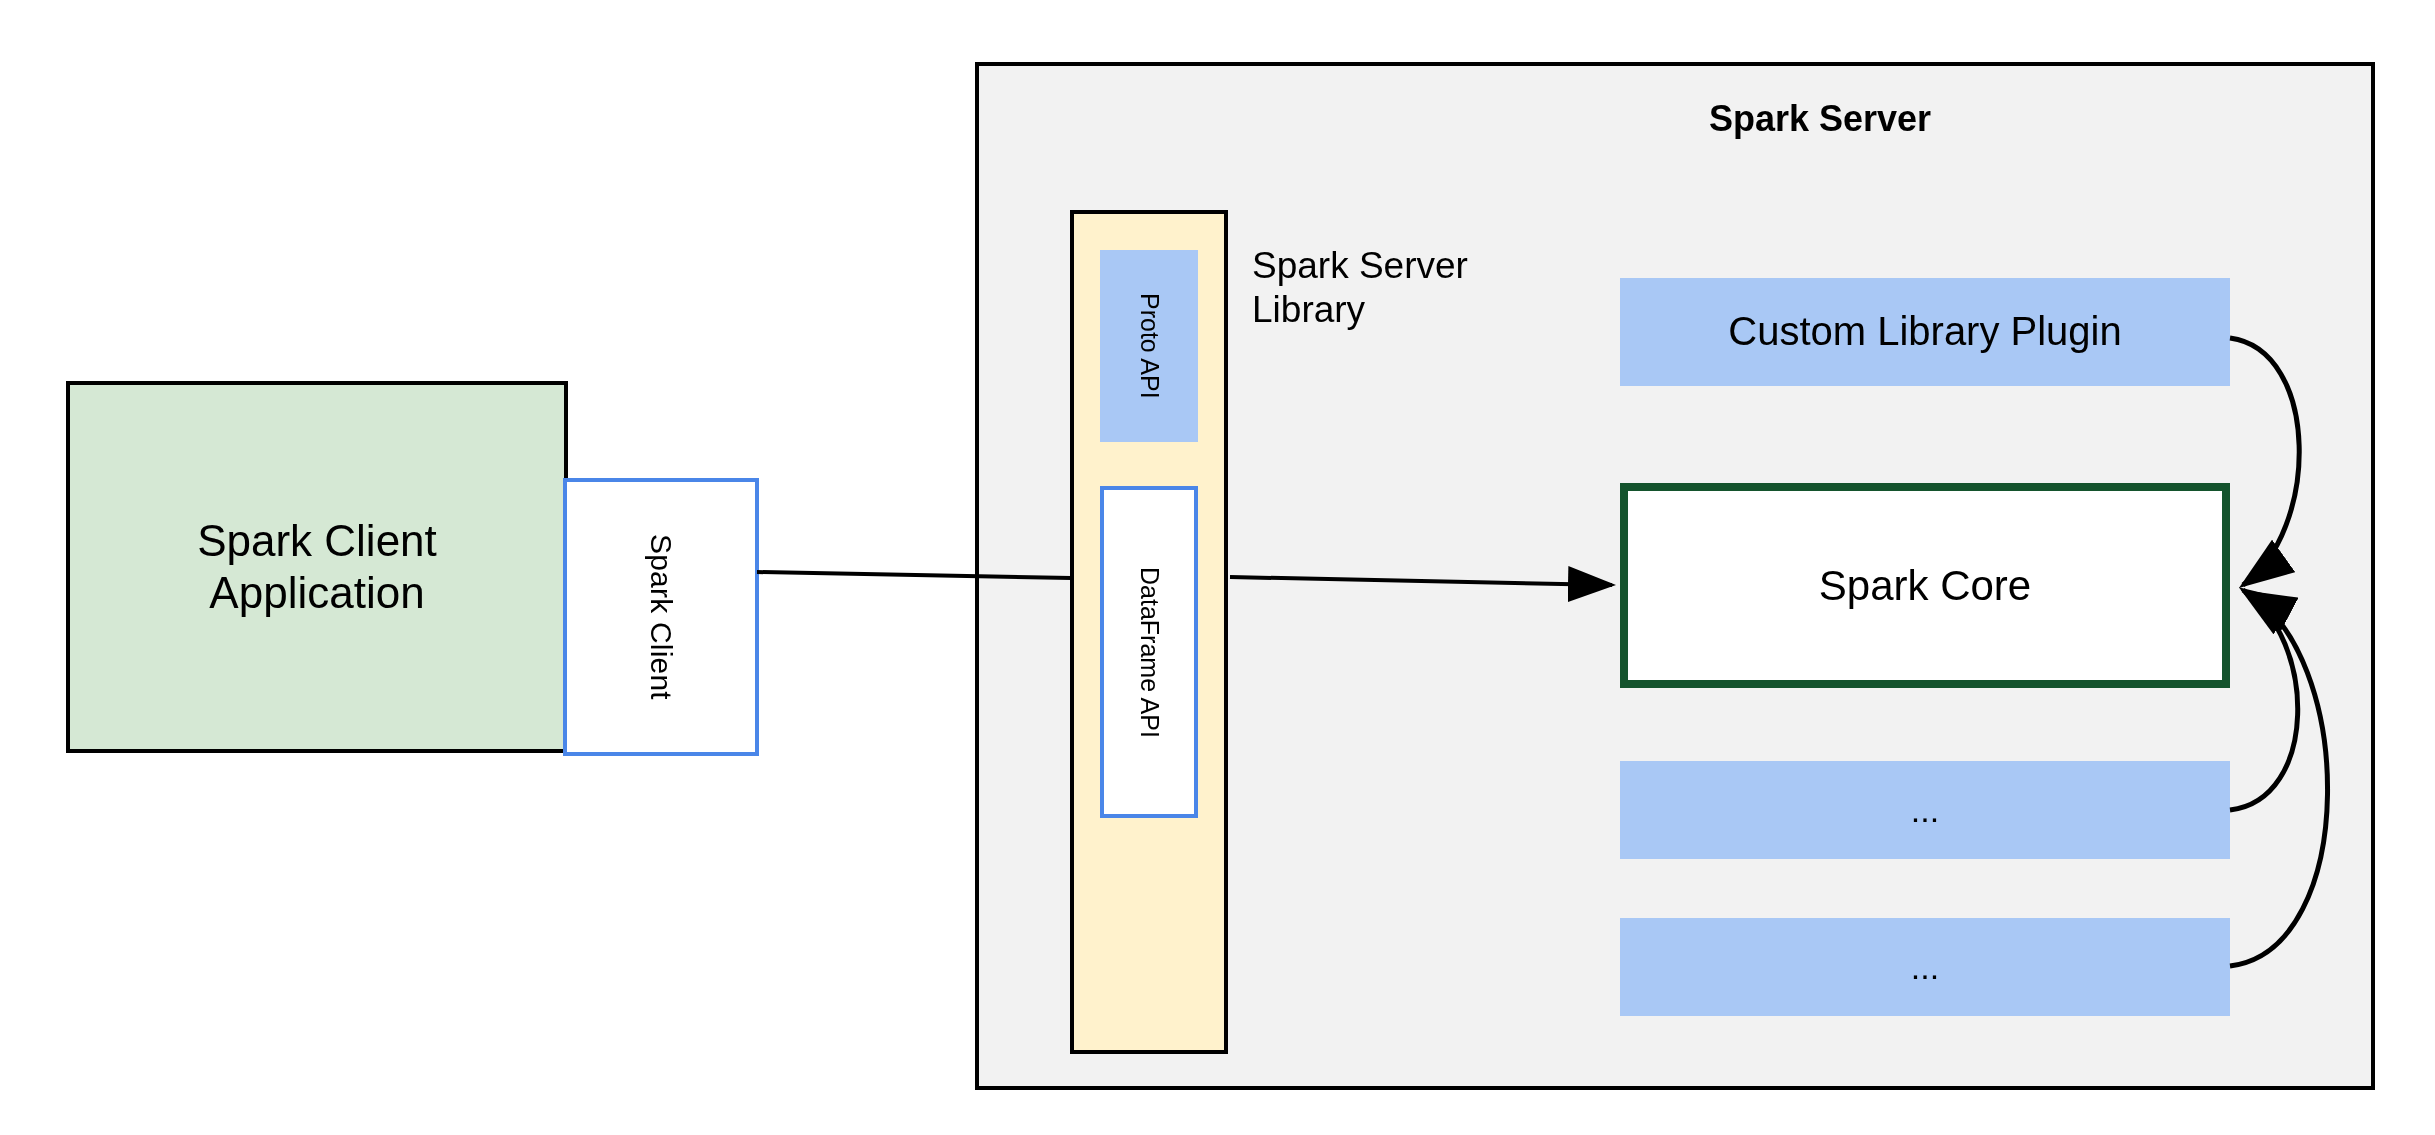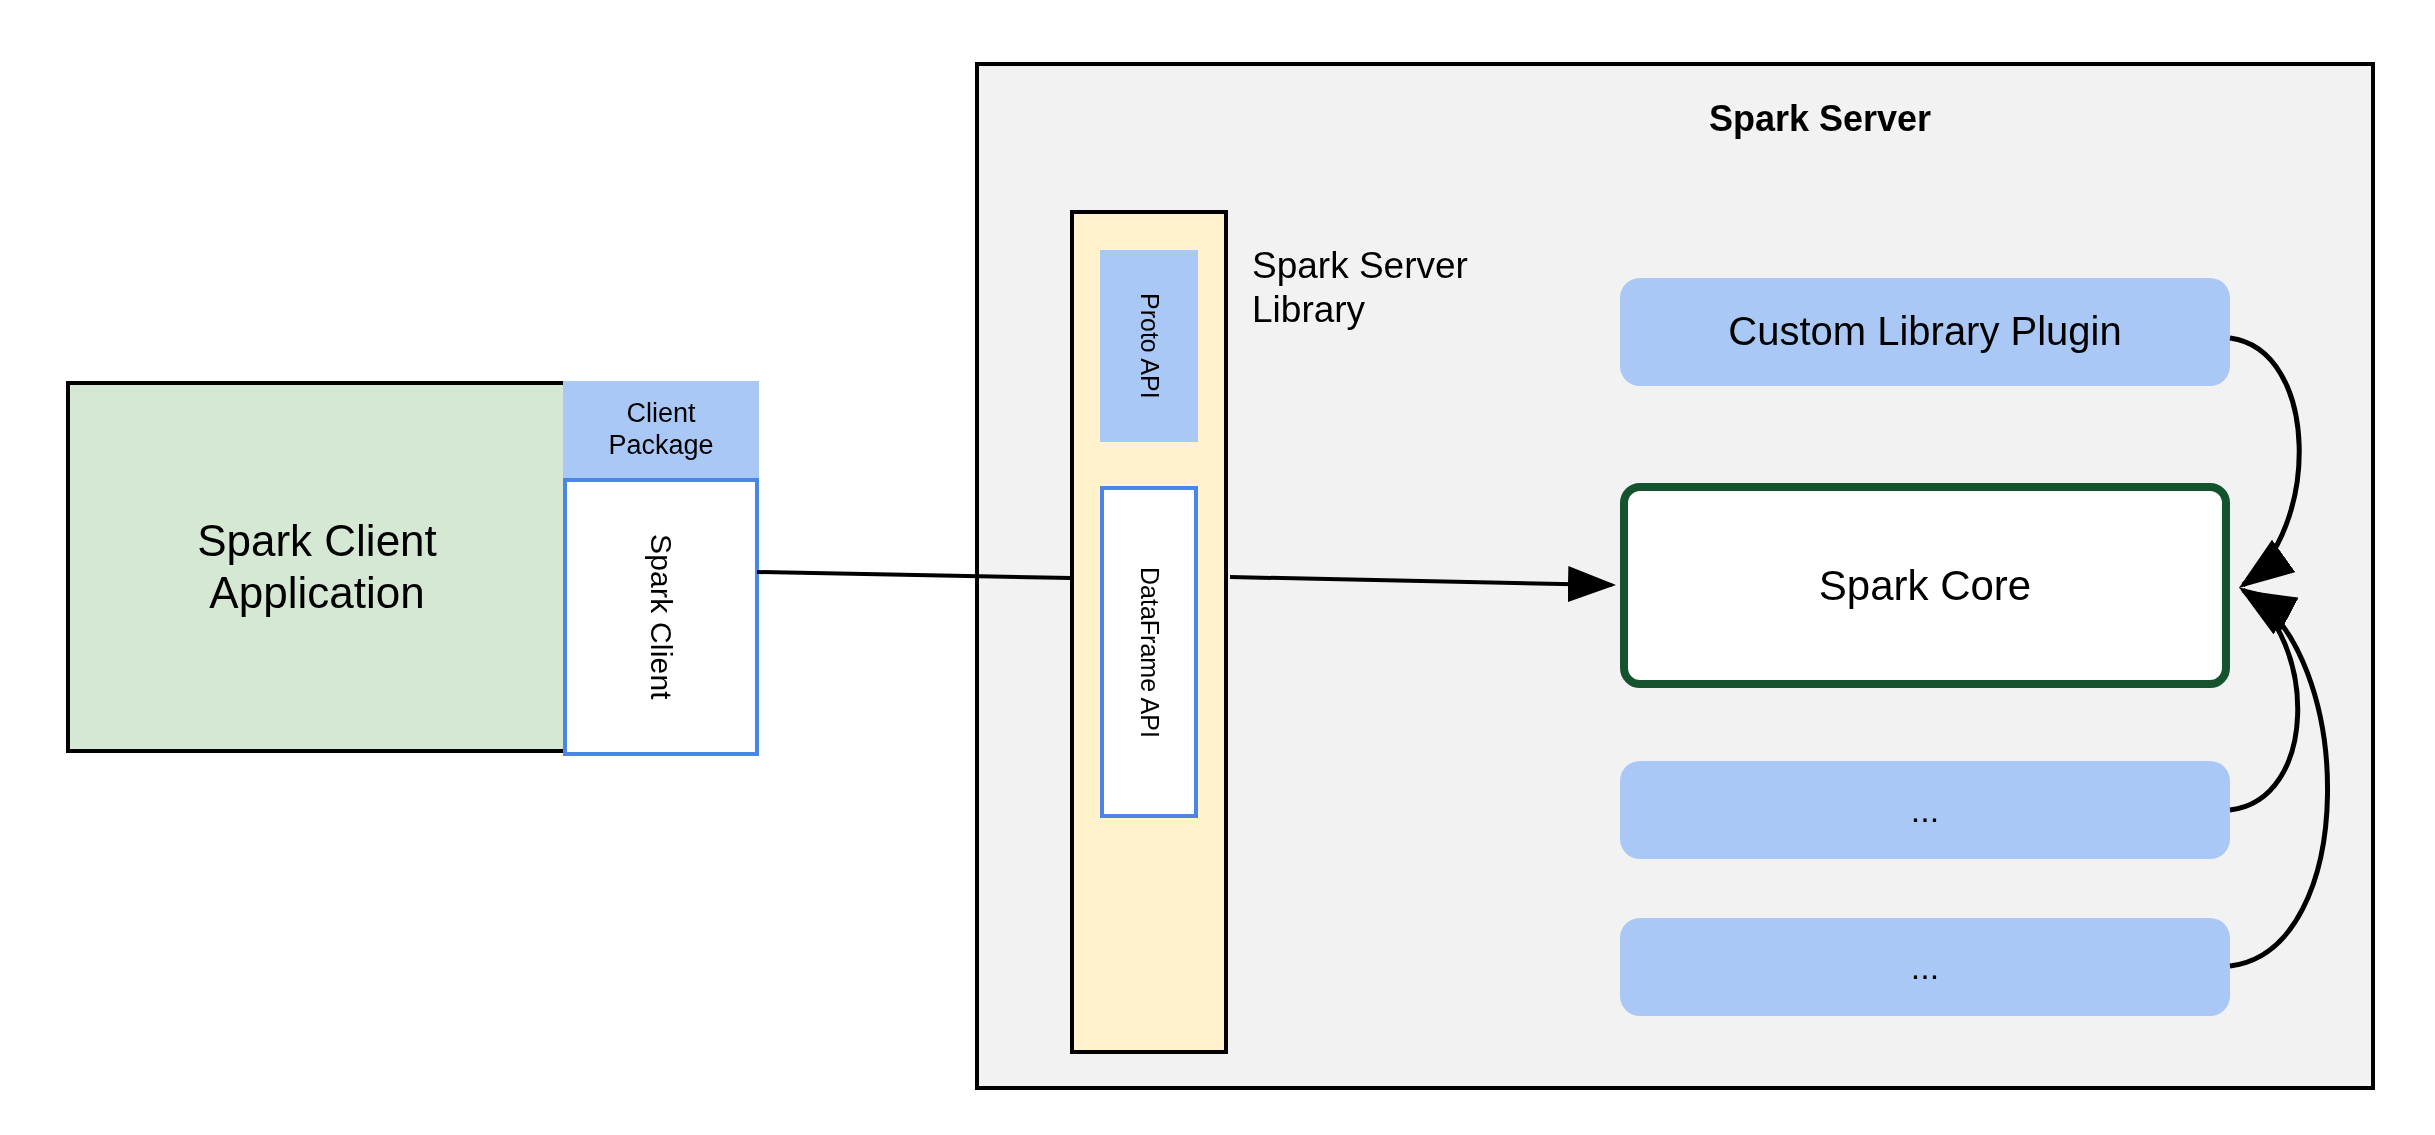--- a/index.html
+++ b/index.html
@@ -161,21 +161,20 @@
     text-align: left;
     z-index: 4;
   }
   #server-library-label .label { white-space: pre-line; }
 
   
   .stack-box {
     left: 1620px;
     width: 610px;
     z-index: 3;
-    border-radius: 20px;
   }
   #custom-library-plugin {
     top: 278px;
     height: 108px;
     background: #a9c8f5;
     border: 0;
     font-size: 40px;
   }
   #spark-core {
     top: 483px;
@@ -215,24 +214,20 @@
 
 <div id="canvas">
 
   <div class="box" id="server-panel"></div>
 
   <div class="box" id="client-app">
     <span class="label">Spark Client
 Application</span>
   </div>
 
-  <div class="box" id="client-package">
-    <span class="label">Client
-Package</span>
-  </div>
 
   <div class="box" id="spark-client">
     <span class="vlabel">Spark Client</span>
   </div>
 
 
   <div class="box" id="spark-server-title">
     <span class="label">Spark Server</span>
   </div>
 

